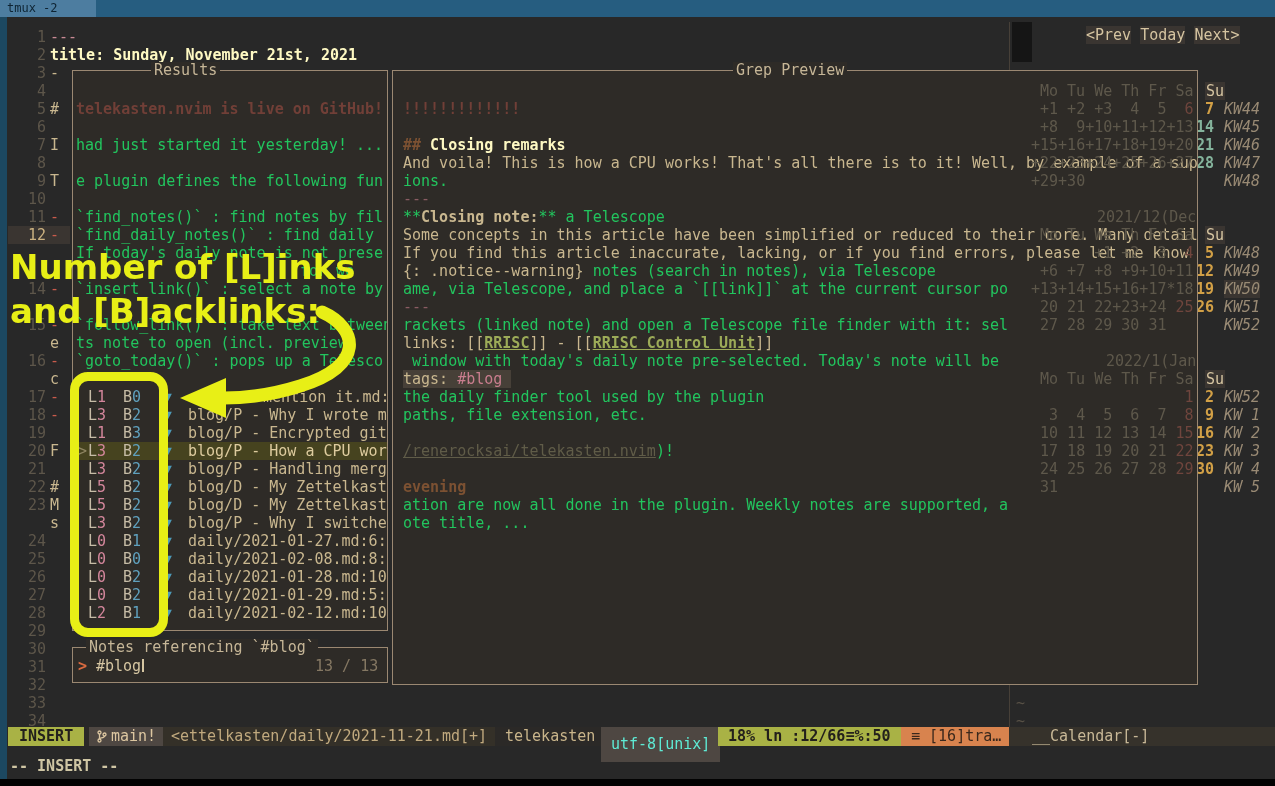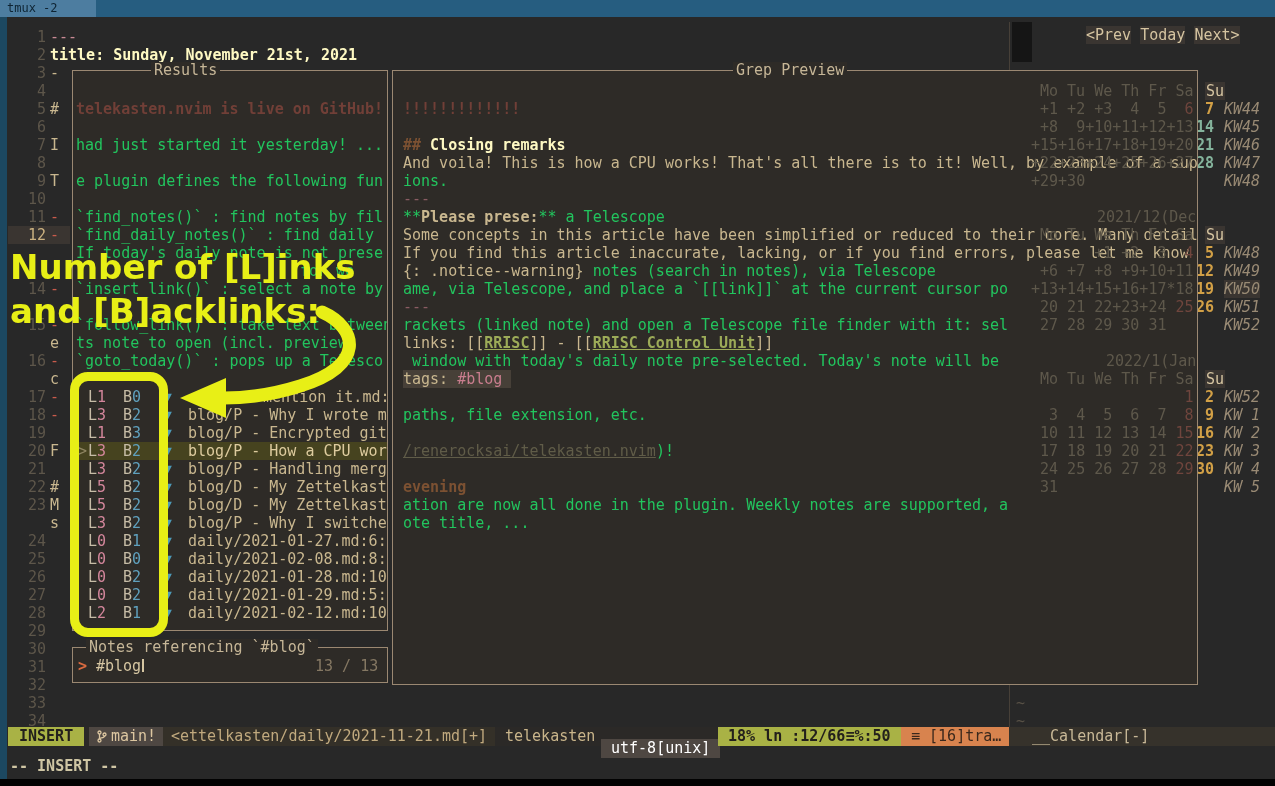--- a/index.html
+++ b/index.html
@@ -47,21 +47,21 @@
   #cal-nav{position:absolute;left:1086px;top:27px;height:17px;z-index:10;
            font:15px/17px "DejaVu Sans Mono",monospace;white-space:pre;color:#d5c4a1;}
   .navbtn{background:#3a3531;}
   
   #statusline{position:absolute;left:0;top:727px;width:1275px;height:19px;background:#2b2927;z-index:30;}
   .sl{position:absolute;top:0;height:19px;font:15px/19px "DejaVu Sans Mono",monospace;white-space:pre;}
   .sl-mode{left:8px;padding:0 11px;background:#a9b245;color:#23201c;font-weight:bold;}
   .sl-branch{left:89px;width:74px;background:#4e4742;color:#ddc7a1;display:flex;align-items:center;gap:4px;padding-left:8px;box-sizing:border-box;}
   .sl-file{left:163px;padding:0 8px;background:#343028;color:#c0a97e;}
   .sl-plugin{left:505px;color:#c9b58b;}
-  .sl-enc{left:601px;padding:0 10px;background:#4e4742;color:#ffffff;margin-top:12px;}
+  .sl-enc{left:601px;padding:8px 10px;background:#4e4742;color:#5eead4;}
   .sl-pos{left:718px;padding:0 10px;background:#a9b245;color:#23201c;font-weight:bold;}
   .sl-tab{left:901px;padding:0 10px;background:#d8834e;color:#3a281c;}
   .sl-cal{left:1009px;right:0;background:#36322b;color:#c8b897;padding-left:23px;}
   #cmdline{position:absolute;left:10px;top:757px;font:bold 15px/18px "DejaVu Sans Mono",monospace;color:#cfc6a4;z-index:10;}
   
   .ann{position:absolute;font:bold 34px/42px "DejaVu Sans",sans-serif;color:#e8ef16;z-index:41;white-space:pre;}
   #ann-line1{left:10px;top:246px;}
   #ann-line2{left:10px;top:290px;}
   #ann-rect{position:absolute;left:70px;top:372px;width:98px;height:265px;border:9px solid #e8ef16;
             border-radius:18px;z-index:39;box-sizing:border-box;}
@@ -269,30 +269,31 @@
         </div>
       </div>
   </div>
   <div id="preview-float" class="float">
     <div id="preview-content" style="position:absolute;left:0;top:0;right:0;bottom:0;">
         <div class="mono" style="left: 10px; top: 29px;"><span class="c-dimred b">!!!!!!!!!!!!!</span></div>
         <div class="mono" style="left: 10px; top: 65px;"><span class="c-dimorg b">## </span><span class="c-orgb">Closing remarks</span></div>
         <div class="mono" style="left: 10px; top: 83px;"><span class="c-fg">And voila! This is how a CPU works! That's all there is to it! Well, by example of a sup</span></div>
         <div class="mono" style="left: 10px; top: 101px;"><span class="c-dim">ions.</span></div>
         <div class="mono" style="left: 10px; top: 119px;"><span class="c-dimpink">---</span></div>
-        <div class="mono" style="left: 10px; top: 137px;"><span class="c-dim">**</span><span class="c-fg b">Please prese:</span><span class="c-dim">**</span><span class="c-dim"> a Telescope</span></div>
+        <div class="mono" style="left: 10px; top: 137px;"><span class="c-dim">**</span><span class="c-fg b">Closing note:</span><span class="c-dim">**</span><span class="c-dim"> a Telescope</span></div>
         <div class="mono" style="left: 10px; top: 155px;"><span class="c-fg">Some concepts in this article have been simplified or reduced to their core. Many detail</span></div>
         <div class="mono" style="left: 10px; top: 173px;"><span class="c-fg">If you find this article inaccurate, lacking, or if you find errors, please let me know</span></div>
         <div class="mono" style="left: 10px; top: 191px;"><span class="c-fg">{: .notice--warning}</span><span class="c-dim"> notes (search in notes), via Telescope</span></div>
         <div class="mono" style="left: 10px; top: 209px;"><span class="c-dim">ame, via Telescope, and place a `[[link]]` at the current cursor po</span></div>
         <div class="mono" style="left: 10px; top: 227px;"><span class="c-dimpink">---</span></div>
         <div class="mono" style="left: 10px; top: 245px;"><span class="c-dim">rackets (linked note) and open a Telescope file finder with it: sel</span></div>
         <div class="mono" style="left: 10px; top: 263px;"><span class="c-fg">links: [[</span><span class="c-green b u">RRISC</span><span class="c-fg">]] - [[</span><span class="c-green b u">RRISC Control Unit</span><span class="c-fg">]]</span></div>
         <div class="mono" style="left: 10px; top: 281px;"><span class="c-dim"> window with today's daily note pre-selected. Today's note will be</span></div>
         <div class="mono match-line" style="left: 10px; top: 299px;"><span class="c-fg">tags: </span><span class="c-pink2">#blog</span><span class="c-fg"> </span></div>
+        <div class="mono" style="left: 10px; top: 317px;"><span class="c-dim">the daily finder tool used by the plugin</span></div>
         <div class="mono" style="left: 10px; top: 371px;"><span class="c-dimlink u">/renerocksai/telekasten.nvim</span><span class="c-dim">)!</span></div>
         <div class="mono" style="left: 10px; top: 335px;"><span class="c-dim">paths, file extension, etc.</span></div>
         <div class="mono" style="left: 10px; top: 407px;"><span class="c-dimorg b">evening</span></div>
         <div class="mono" style="left: 10px; top: 425px;"><span class="c-dim">ation are now all done in the plugin. Weekly notes are supported, a</span></div>
         <div class="mono" style="left: 10px; top: 443px;"><span class="c-dim">ote title, ...</span></div>
         <div class="mono" style="left: 647px; top: 11px;"><span class="c-caldim">Mo Tu We Th Fr Sa</span></div>
         <div class="mono" style="left: 638px; top: 29px;"><span class="c-caldim"> +1 +2 +3  4  5</span><span class="c-calred">  6</span></div>
         <div class="mono" style="left: 638px; top: 47px;"><span class="c-caldim"> +8  9+10+11+12+13</span></div>
         <div class="mono" style="left: 638px; top: 65px;"><span class="c-caldim">+15+16+17+18+19+20</span></div>
         <div class="mono" style="left: 638px; top: 83px;"><span class="c-caldim">+22+23+24+25+26+27</span></div>

